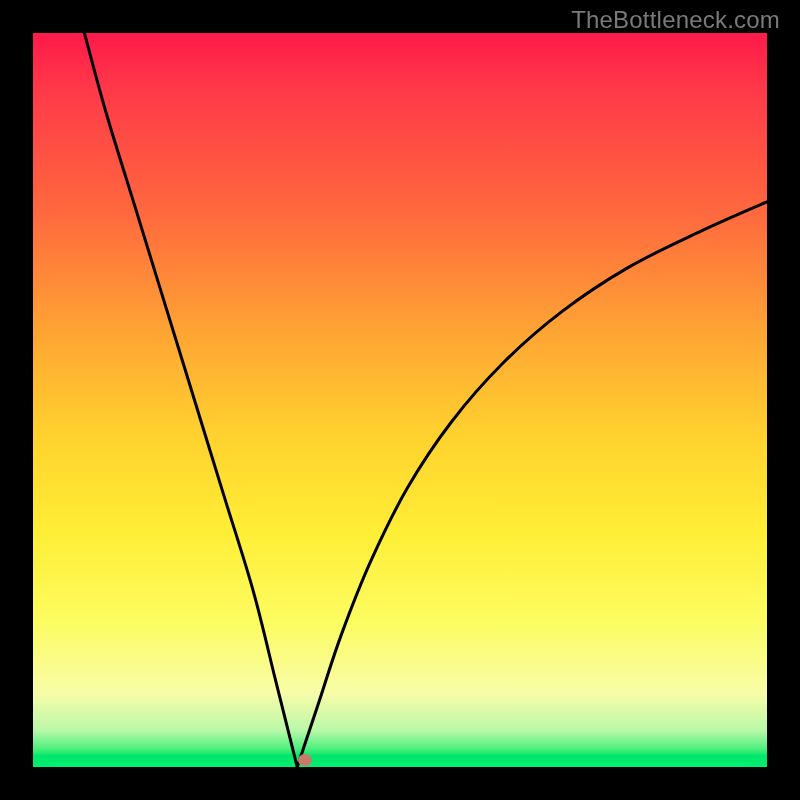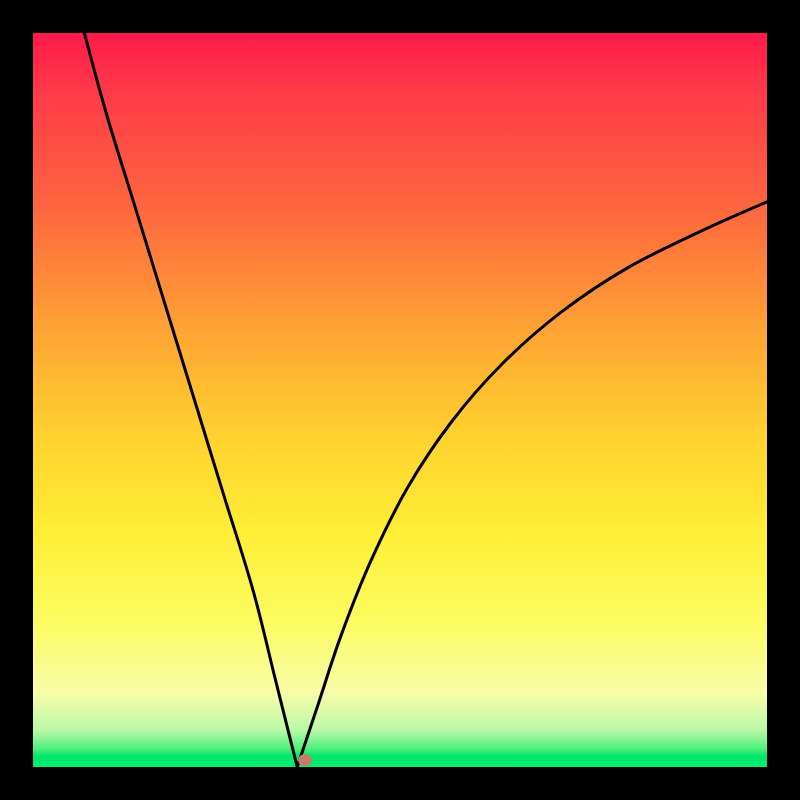--- a/index.html
+++ b/index.html
@@ -64,20 +64,21 @@
     width: 14px;
     height: 12px;
     border-radius: 50%;
     background: #c97a6a;
   }
 </style>
 </head>
 <body>
 
 <div class="frame">
+  <div class="watermark">TheBottleneck.com</div>
 
   <div class="plot-area">
     <svg class="curve" viewBox="0 0 734 734" preserveAspectRatio="none">
       <path id="curve-left" d="M 51.38 0.00 C 55.34 14.53, 64.15 49.03, 73.40 80.74 C 82.65 112.45, 92.19 141.81, 102.76 176.16 C 113.33 210.51, 121.55 237.23, 132.12 271.58 C 142.69 305.93, 150.91 332.65, 161.48 367.00 C 172.05 401.35, 180.27 428.07, 190.84 462.42 C 201.41 496.77, 210.95 524.81, 220.20 557.84 C 229.45 590.87, 235.61 619.50, 242.22 645.92 C 248.83 672.34, 252.94 688.79, 256.90 704.64 C 260.86 720.49, 262.92 728.72, 264.24 734.00" fill="none" stroke="#000" stroke-width="3" stroke-linecap="round" stroke-linejoin="round"></path>
       <path id="curve-right" d="M 264.24 734.00 C 265.56 730.04, 267.62 723.87, 271.58 711.98 C 275.54 700.09, 279.65 687.76, 286.26 667.94 C 292.87 648.12, 299.03 626.98, 308.28 601.88 C 317.53 576.78, 325.75 554.90, 337.64 528.48 C 349.53 502.06, 359.81 480.18, 374.34 455.08 C 388.87 429.98, 401.20 411.48, 418.38 389.02 C 435.56 366.56, 449.94 350.12, 469.76 330.30 C 489.58 310.48, 506.02 296.10, 528.48 278.92 C 550.94 261.74, 569.44 249.41, 594.54 234.88 C 619.64 220.35, 642.84 210.07, 667.94 198.18 C 693.04 186.29, 722.11 174.10, 734.00 168.82" fill="none" stroke="#000" stroke-width="3" stroke-linecap="round" stroke-linejoin="round"></path>
     </svg>
     <div id="vertex-marker" class="marker" style="left: 264.58px; top: 720.66px; background: rgb(201, 122, 106);"></div>
   </div>
 </div>
 

